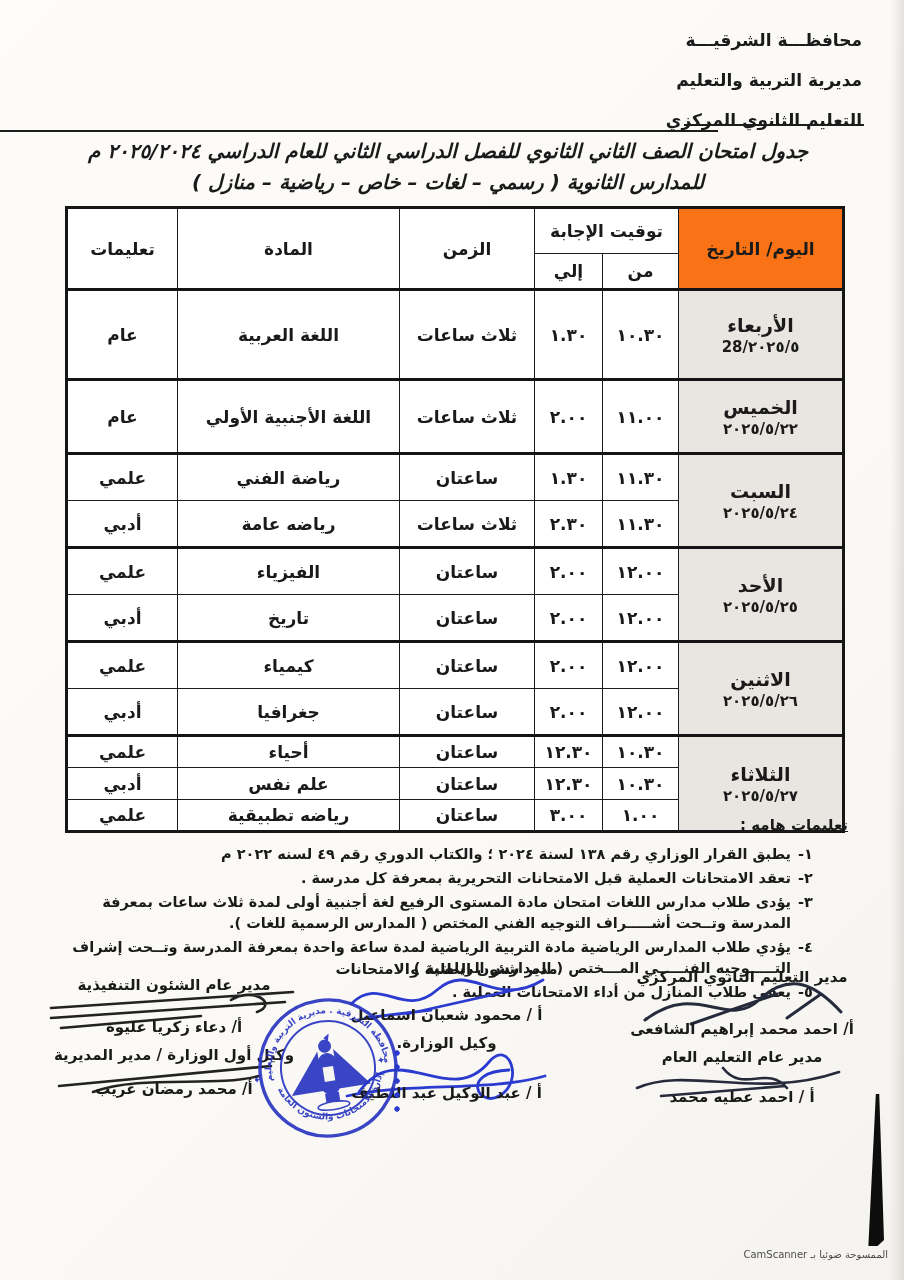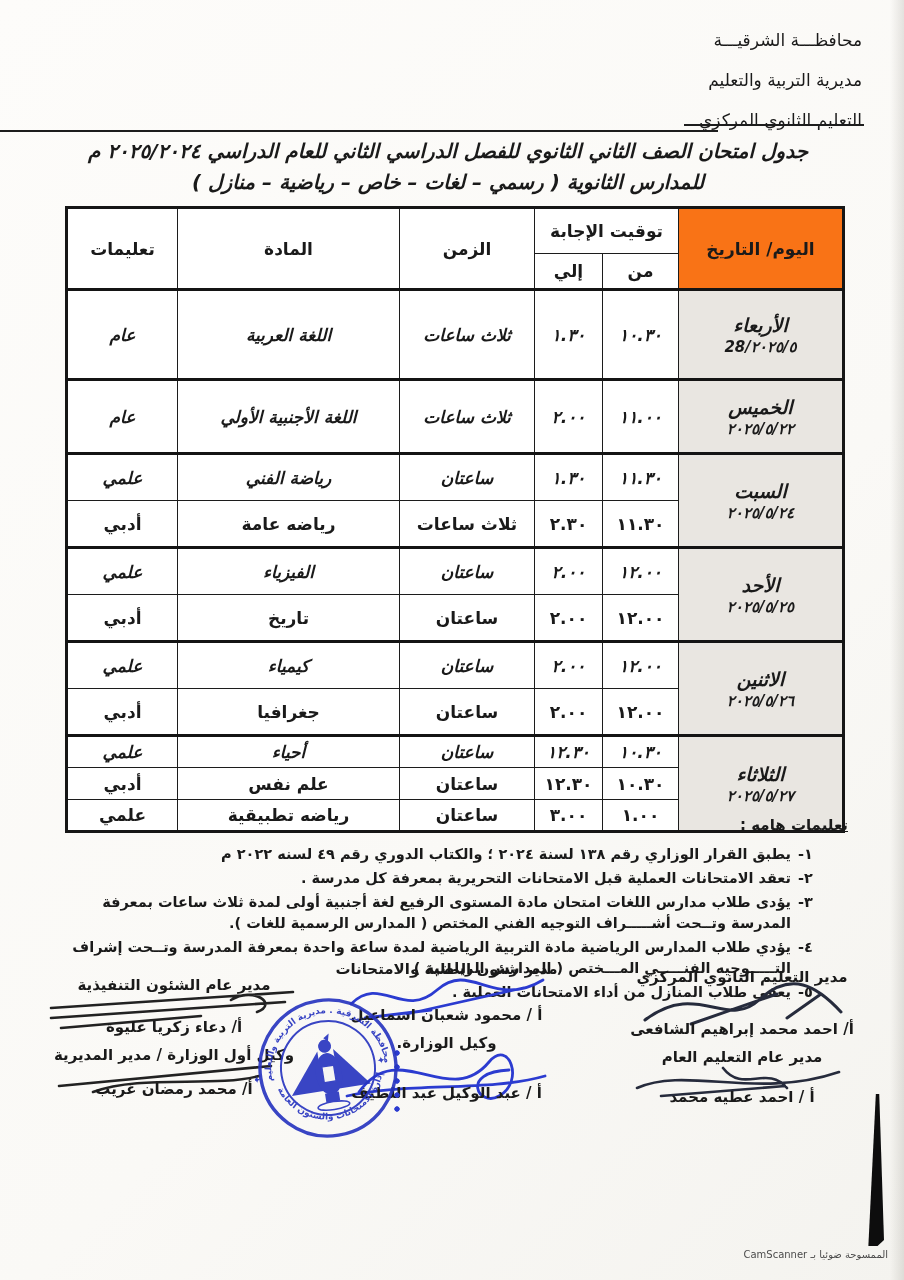--- a/index.html
+++ b/index.html
@@ -3,35 +3,35 @@
 <meta charset="utf-8">
 <style>
   html,body{margin:0;padding:0;background:#888;}
   .page{
     position:relative;width:904px;height:1280px;margin:0 auto;
     background:linear-gradient(135deg,#fdfcfa 0%,#faf9f6 60%,#f4f3ef 100%);
     font-family:"DejaVu Sans","Liberation Sans",sans-serif;
     color:#1a1a1a;direction:rtl;overflow:hidden;
   }
   
-  .letterhead{position:absolute;top:20px;right:42px;text-align:right;font-weight:normal;font-size:17px;line-height:40px;}
+  .letterhead{position:absolute;top:20px;right:42px;text-align:right;font-weight:bold;font-size:17px;line-height:40px;}
   .rule-long{position:absolute;top:130px;left:0;width:718px;height:2px;background:#1d1d1d;}
   .rule-short{position:absolute;top:124px;right:40px;width:180px;height:2px;background:#1d1d1d;}
   
   .title{position:absolute;top:136px;right:60px;left:52px;text-align:center;font-weight:bold;font-size:20px;line-height:31px;font-style:italic;}
   
   table.exam{position:absolute;top:206px;right:59px;border-collapse:collapse;border:3px solid #161616;background:#fff;table-layout:fixed;}
   table.exam th,table.exam td{border:1.6px solid #1c1c1c;text-align:center;vertical-align:middle;font-weight:bold;font-size:17px;padding:0 2px;}
   table.exam th{font-size:17px;}
   tr.h1{height:46px;} tr.h2{height:36px;}
   tr.r-wed{height:90px;} tr.r-thu{height:74px;} tr.r-mid{height:47px;} tr.r-tue{height:32px;}
   td.date-cell{background:#e9e6e1;}
   td.date-cell .day{font-size:19px;} td.date-cell .date{font-size:15px;margin-top:2px;}
   th.date-head{background:#f97316;}
-  tr.group-start td{border-top:3px solid #141414;font-style:italic;}
+  tr.group-start td{border-top:3px solid #141414;}
   
   .instructions{position:absolute;top:816px;right:56px;width:800px;}
   .inst-head{font-size:15px;font-weight:bold;text-decoration:underline;margin-bottom:10px;}
   .inst-list{margin-right:26px;}
   .inst-item{display:flex;gap:7px;font-size:14.5px;font-weight:bold;line-height:1.45;margin-bottom:3px;}
   .inst-num{min-width:24px;text-align:left;flex:none;}
   
   .signatures{position:absolute;top:960px;right:0;left:0;height:220px;}
   .sig-col{position:absolute;text-align:center;}
   .sig-right{top:8px;right:12px;width:300px;}

